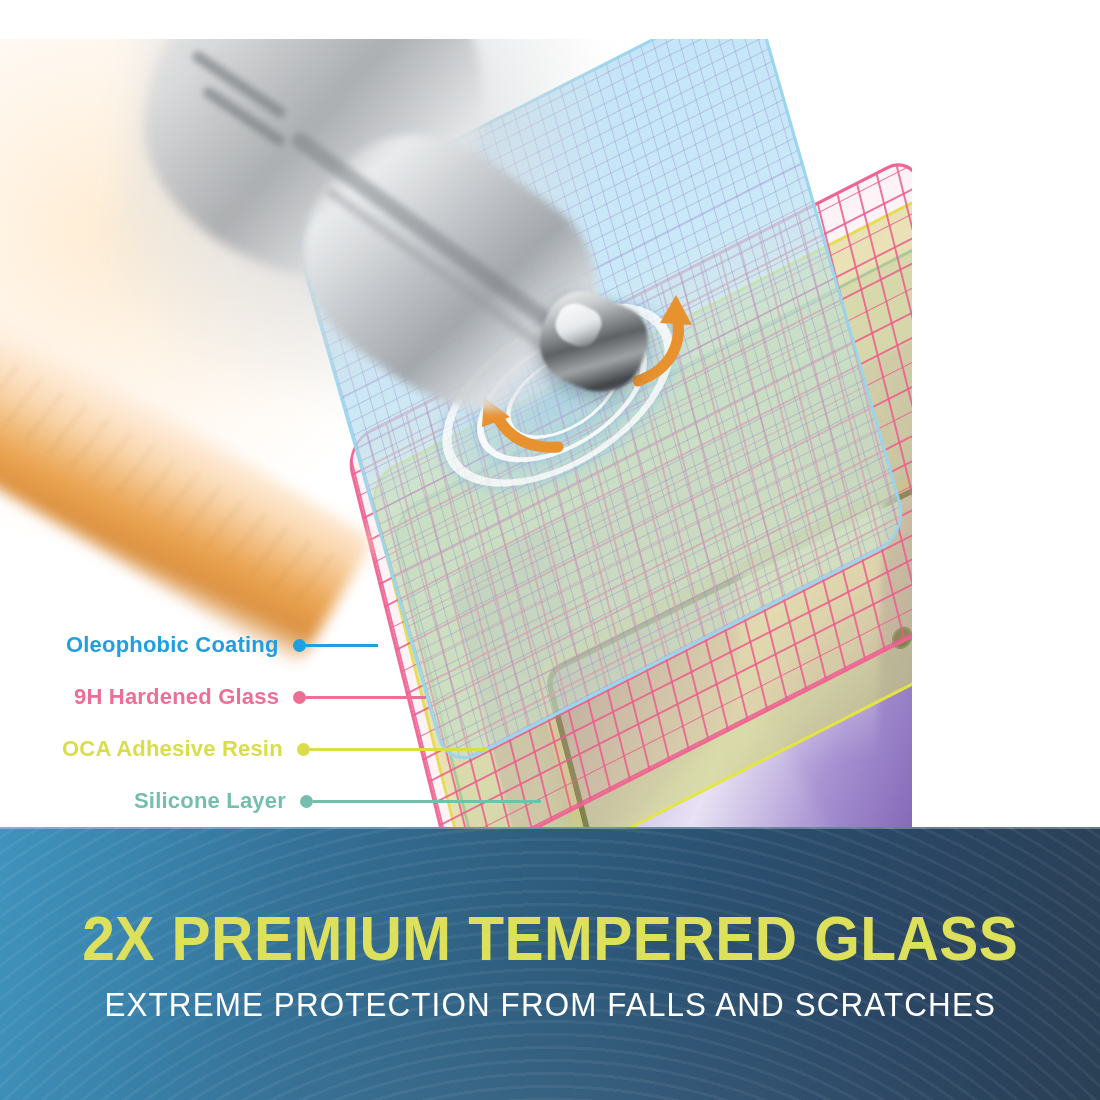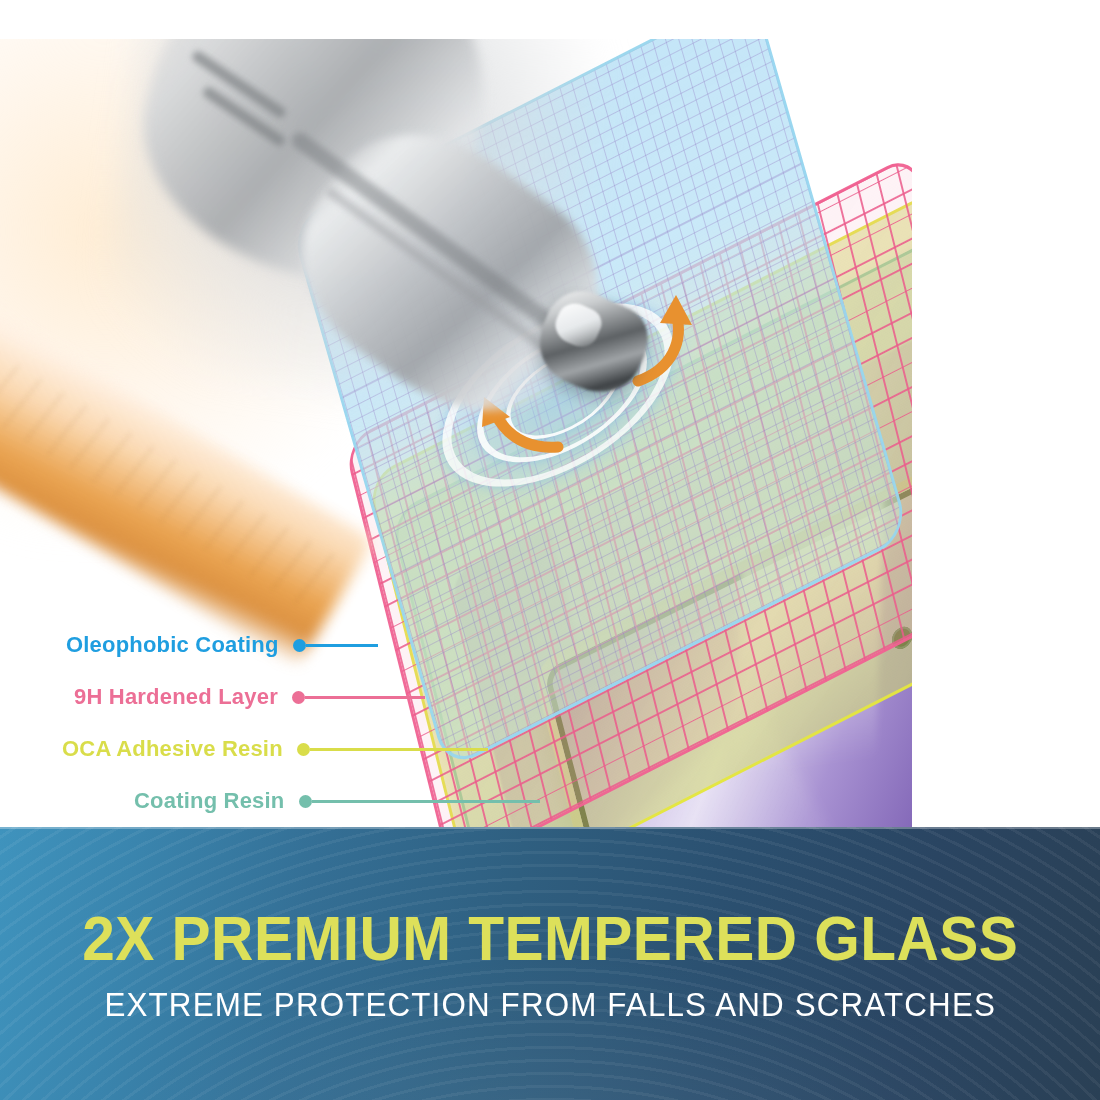--- a/index.html
+++ b/index.html
@@ -326,33 +326,33 @@
 
     <div class="labels">
 
       <div class="label-row row-oleo">
         <span class="label-text" style="color:#1f9ee0">Oleophobic Coating</span>
         <span class="dot" style="background:#1f9ee0"></span>
         <span class="lead" style="background:#1f9ee0; width:72px"></span>
       </div>
 
       <div class="label-row row-9h">
-        <span class="label-text" style="color:#ec6f96">9H Hardened Layer</span>
+        <span class="label-text" style="color:#ec6f96">9H Hardened Glass</span>
         <span class="dot" style="background:#ec6f96"></span>
         <span class="lead" style="background:#ec6f96; width:120px"></span>
       </div>
 
       <div class="label-row row-oca">
         <span class="label-text" style="color:#d9dd4a">OCA Adhesive Resin</span>
         <span class="dot" style="background:#d9dd4a"></span>
         <span class="lead" style="background:#d9dd4a; width:178px"></span>
       </div>
 
       <div class="label-row row-sil">
-        <span class="label-text" style="color:#74bfac">Coating Resin</span>
+        <span class="label-text" style="color:#74bfac">Silicone Layer</span>
         <span class="dot" style="background:#74bfac"></span>
         <span class="lead" style="background:#74bfac; width:228px"></span>
       </div>
 
     </div>
   </div>
 
   <div class="banner">
     <div class="banner-rings"></div>
     <div class="banner-top-line"></div>

